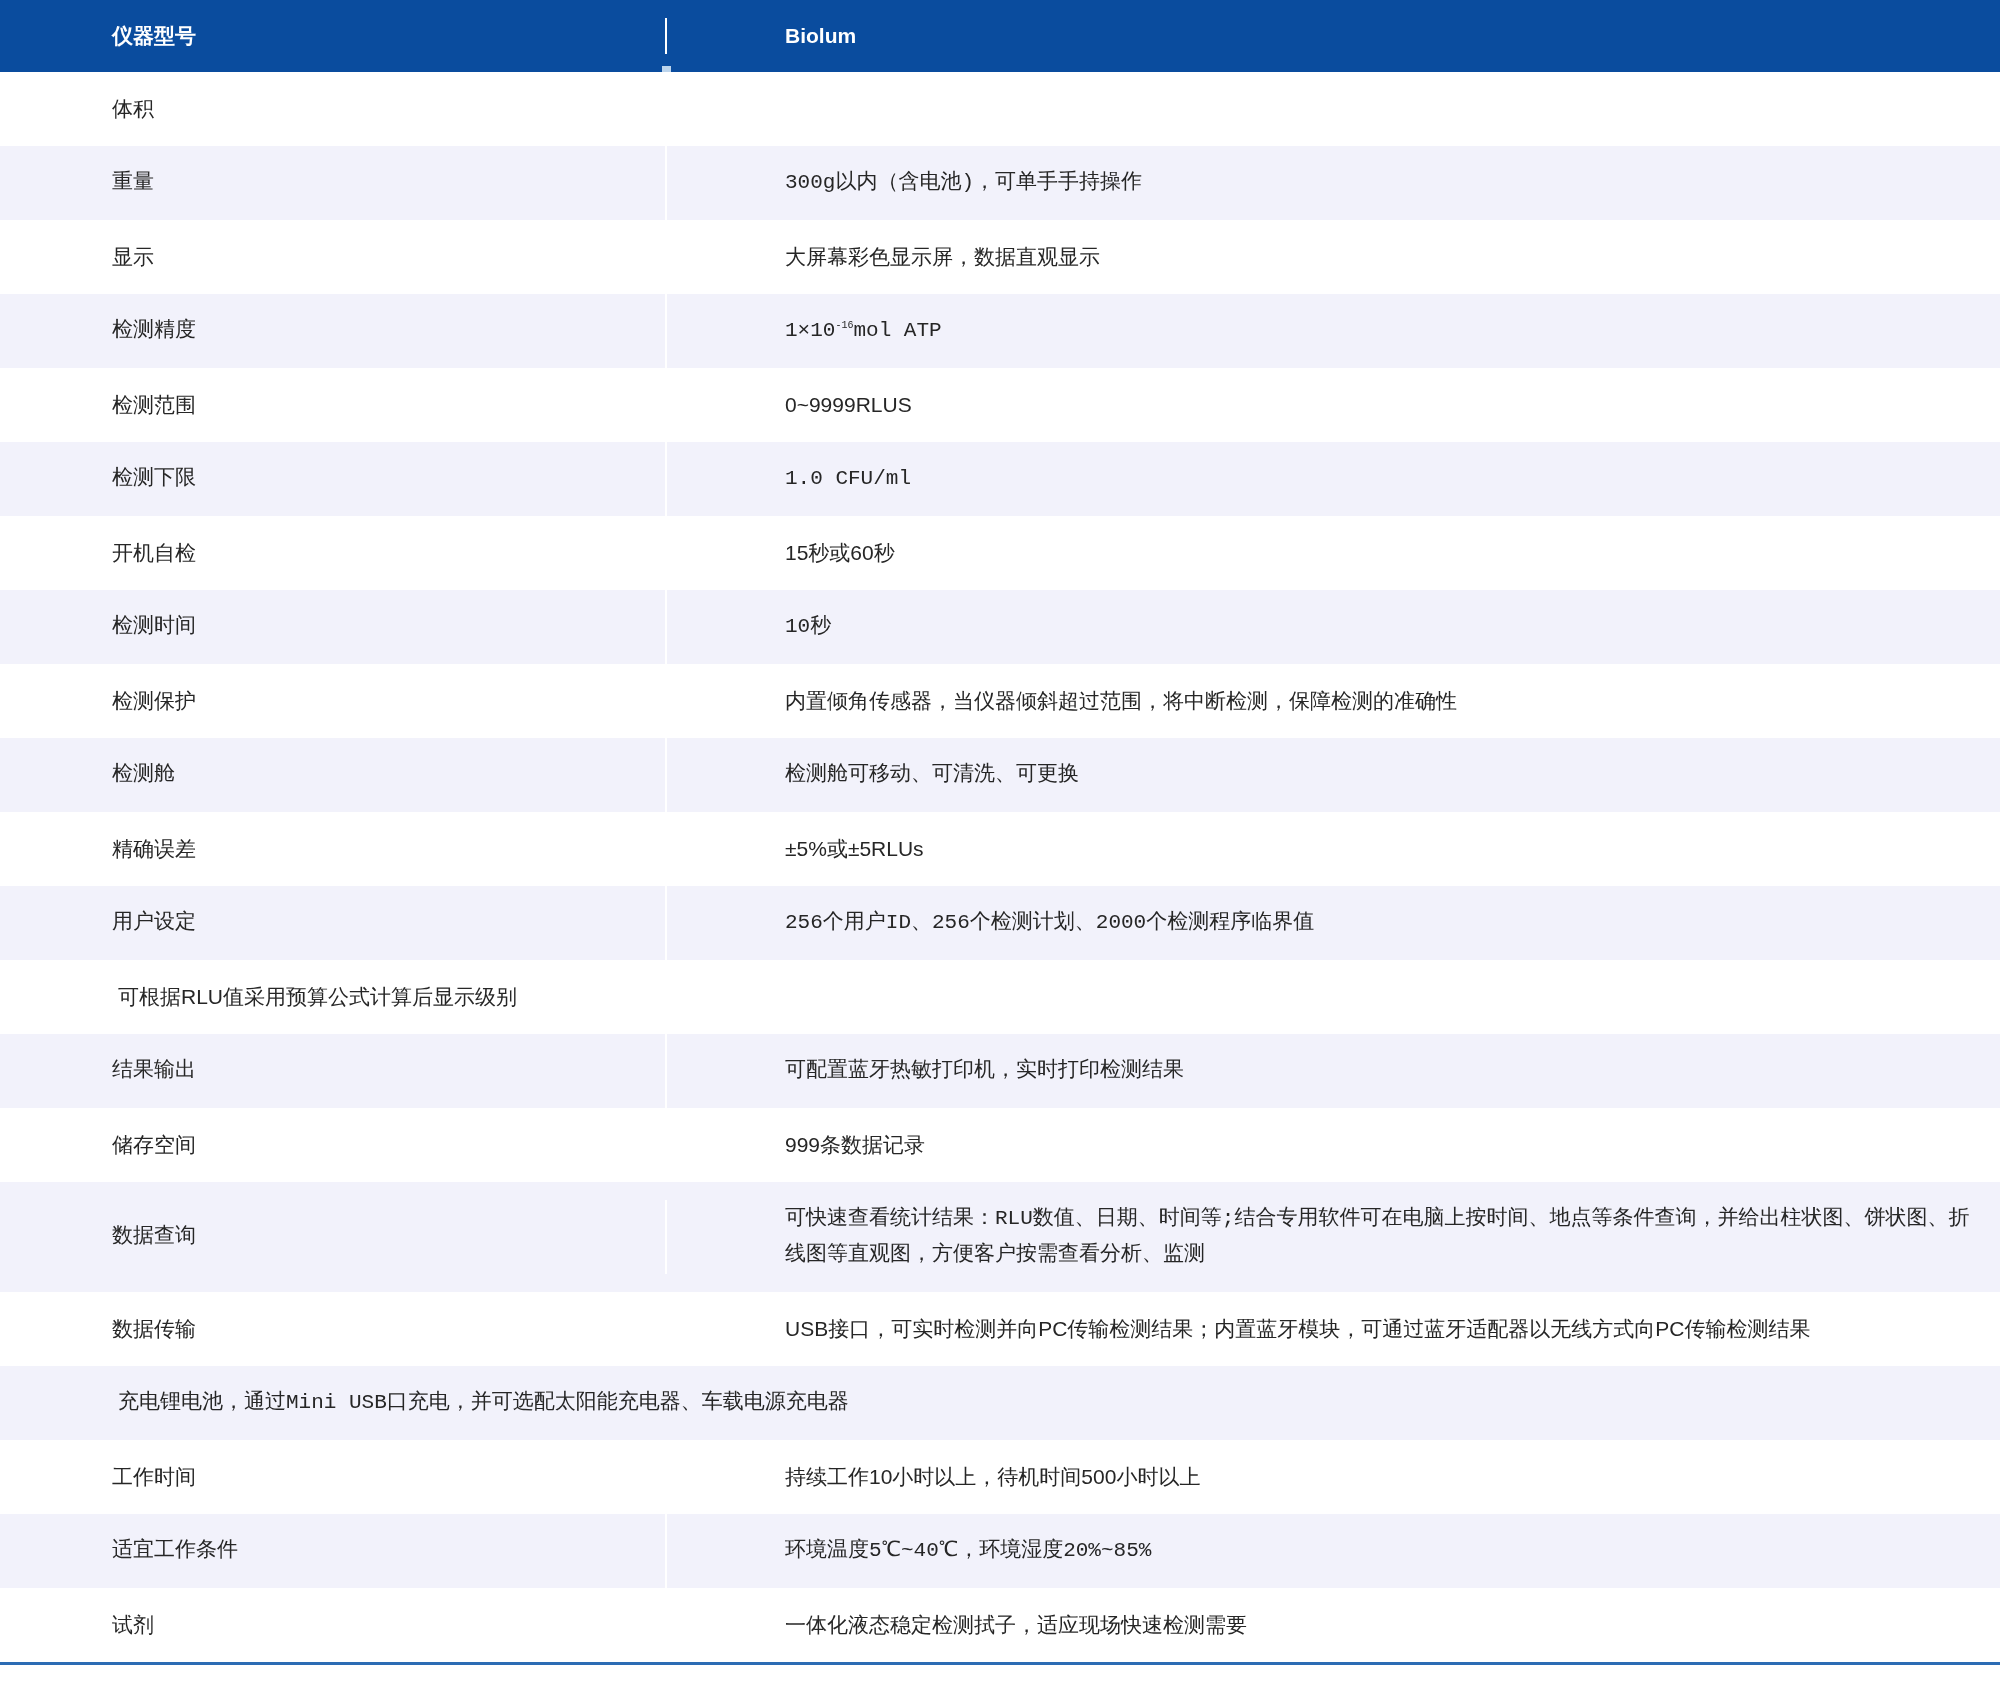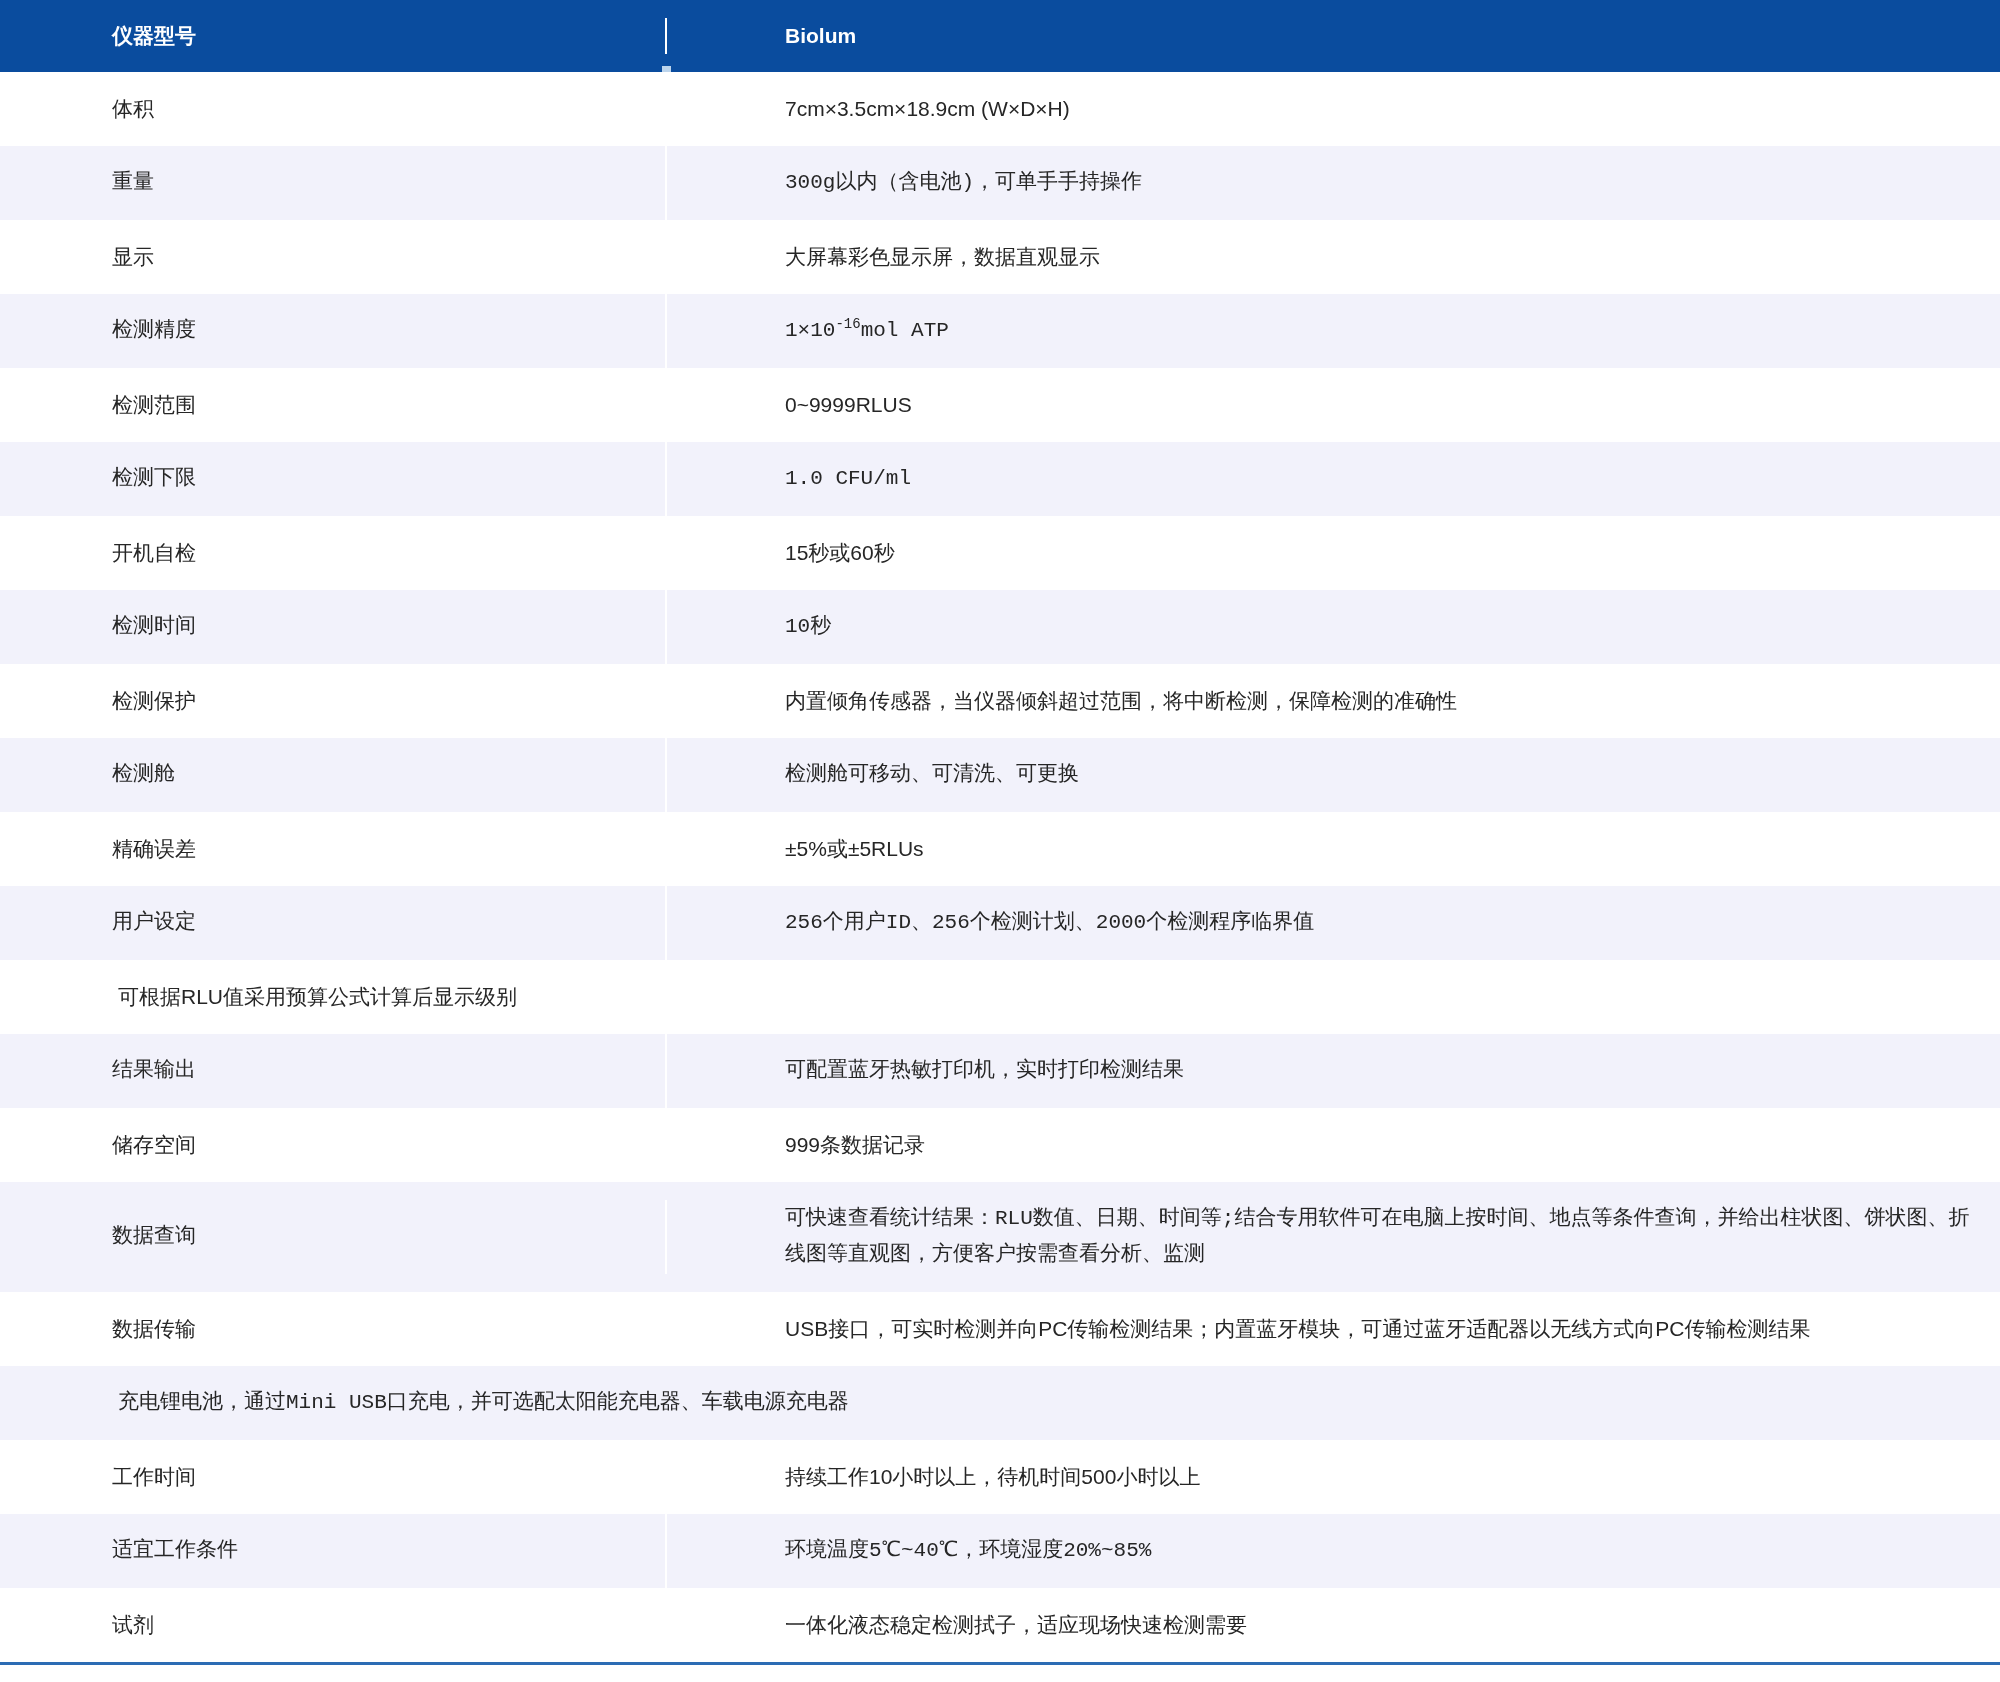--- a/index.html
+++ b/index.html
@@ -45,40 +45,39 @@
   }
   .cell.label{
     width:667px;flex:0 0 667px;
     padding-left:112px;padding-right:40px;
     border-right:2px solid #ffffff;
   }
   .cell.value{
     flex:1;
     padding-left:118px;padding-right:21px;
   }
-  sup{font-size:14px;line-height:0;margin-top:35px;}
+  sup{font-size:10px;line-height:0;margin-top:35px;}
 
   .bottom-line{
     height:3px;
     background:var(--line,#2c6cb4);
   }
 </style>
 </head>
 <body>
 
 <div class="spec-table">
   <div class="thead">
     <div class="cell label">仪器型号</div>
     <div class="cell value">Biolum</div>
     <div class="tick"></div>
   </div>
   <div id="rows">
   <div class="row">
     <div class="cell label">体积</div>
-    <div class="cell value">7cm×3.5cm×18.9cm (W×D×H)</div>
   </div>
 
   <div class="row alt">
     <div class="cell label">重量</div>
     <div class="cell value">300g以内（含电池)，可单手手持操作</div>
   </div>
 
   <div class="row">
     <div class="cell label">显示</div>
     <div class="cell value">大屏幕彩色显示屏，数据直观显示</div>

